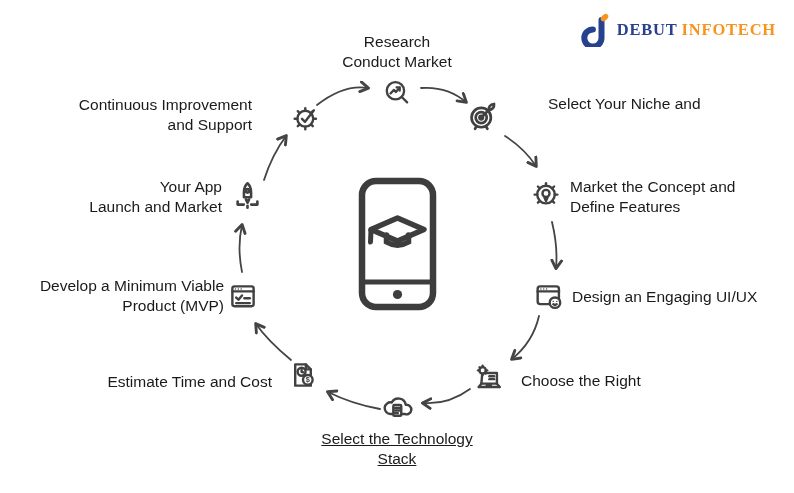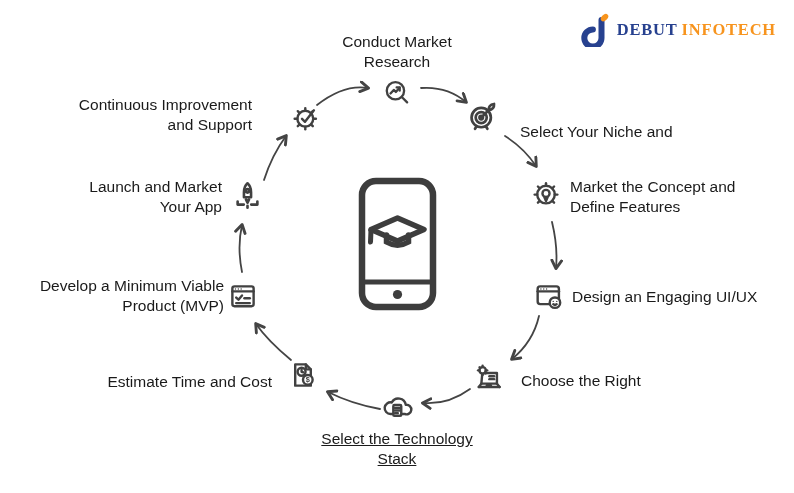--- a/index.html
+++ b/index.html
@@ -28,21 +28,21 @@
   .i3{left:529px;top:179px;}
   .i4{left:532px;top:280px;}
   .i5{left:471px;top:361px;}
   .i6{left:380px;top:390px;}
   .i7{left:286px;top:358px;}
   .i8{left:226px;top:280px;}
   .i9{left:229px;top:179px;}
   .i10{left:289px;top:101px;}
   
   .l1{left:297px;top:32px;width:200px;}
-  .l2{left:520px;top:94px;margin-top:28px;}
+  .l2{left:548px;top:94px;}
   .l3{left:570px;top:177px;}
   .l4{left:572px;top:287px;}
   .l5{left:521px;top:371px;}
   .l6{left:287px;top:429px;width:220px;text-decoration:underline;}
   .l7{right:522px;top:372px;}
   .l8{right:570px;top:276px;}
   .l9{right:572px;top:177px;}
   .l10{right:542px;top:95px;}
   
   .ic{stroke:#414141;fill:none;stroke-width:1.7;stroke-linecap:round;stroke-linejoin:round;}
@@ -88,22 +88,22 @@
     <circle cx="44.5" cy="122.5" r="4.6" fill="#3d3d3d"></circle>
     <g>
       <path d="M44.5 46 L71 57.5 L44.5 69 L18 57.5 Z" fill="#ffffff" stroke="#3d3d3d" stroke-width="5.5" stroke-linejoin="round"></path>
       <path d="M33.5 63 V70 Q44.5 76.5 55.5 70 V63" fill="none" stroke="#3d3d3d" stroke-width="5.5" stroke-linecap="round"></path>
       <path d="M18 58 L17.5 70" stroke="#3d3d3d" stroke-width="5" stroke-linecap="round"></path>
     </g>
   </svg>
 
   <div>
     <div class="label l1 t-center">
+      <div>Research</div>
       <div>Conduct Market</div>
-      <div>Research</div>
     </div>
     <span class="icon i1">
       <svg width="33" height="33" viewBox="0 0 24 24" class="ic">
         <circle cx="10.5" cy="10" r="6.3"></circle>
         <line x1="15.3" y1="14.7" x2="19" y2="18.4"></line>
         <polyline points="6.9,12 9.3,9.4 10.8,10.9 13.5,7.8"></polyline>
         <polyline points="11.4,7.6 13.6,7.6 13.6,9.8"></polyline>
       </svg>
     </span>
   </div>
@@ -234,22 +234,22 @@
         <circle cx="10.7" cy="6.3" r="0.5" fill="#414141" stroke="none"></circle>
         <polyline points="7.2,12.4 8.8,13.9 11.3,10.9"></polyline>
         <line x1="13" y1="12.9" x2="16.8" y2="12.9"></line>
         <line x1="7.2" y1="16.3" x2="16.8" y2="16.3"></line>
       </svg>
     </span>
   </div>
 
   <div>
     <div class="label l9 t-right">
+      <div>Your App</div>
       <div>Launch and Market</div>
-      <div>Your App</div>
     </div>
     <span class="icon i9">
       <svg width="37" height="37" viewBox="0 0 24 24" class="ic">
         <path d="M12 2.8 C10.3 4.3 9.7 6.3 9.7 8.6 L9.7 11.8 L14.3 11.8 L14.3 8.6 C14.3 6.3 13.7 4.3 12 2.8 Z"></path>
         <circle cx="12" cy="7.7" r="1.1"></circle>
         <path d="M11 13.2 L12 15.4 L13 13.2"></path>
         <path d="M5.6 14.6 V16.6 H9.6 M18.4 14.6 V16.6 H14.4"></path>
         <path d="M12 17.4 V18.6"></path>
       </svg>
     </span>

